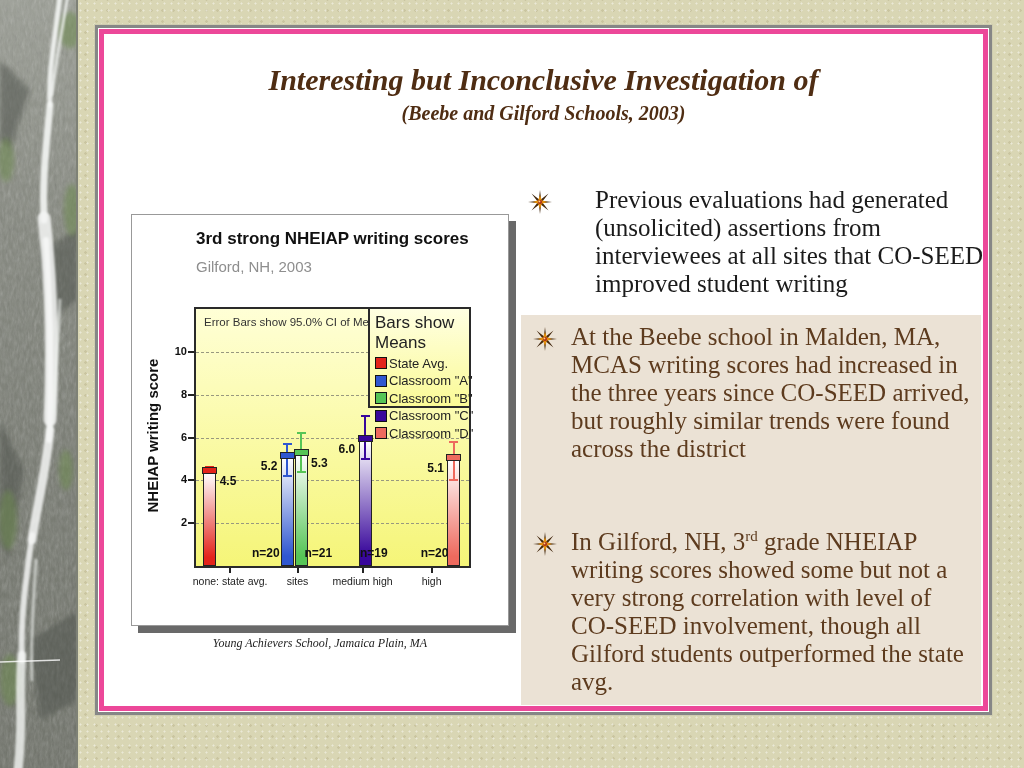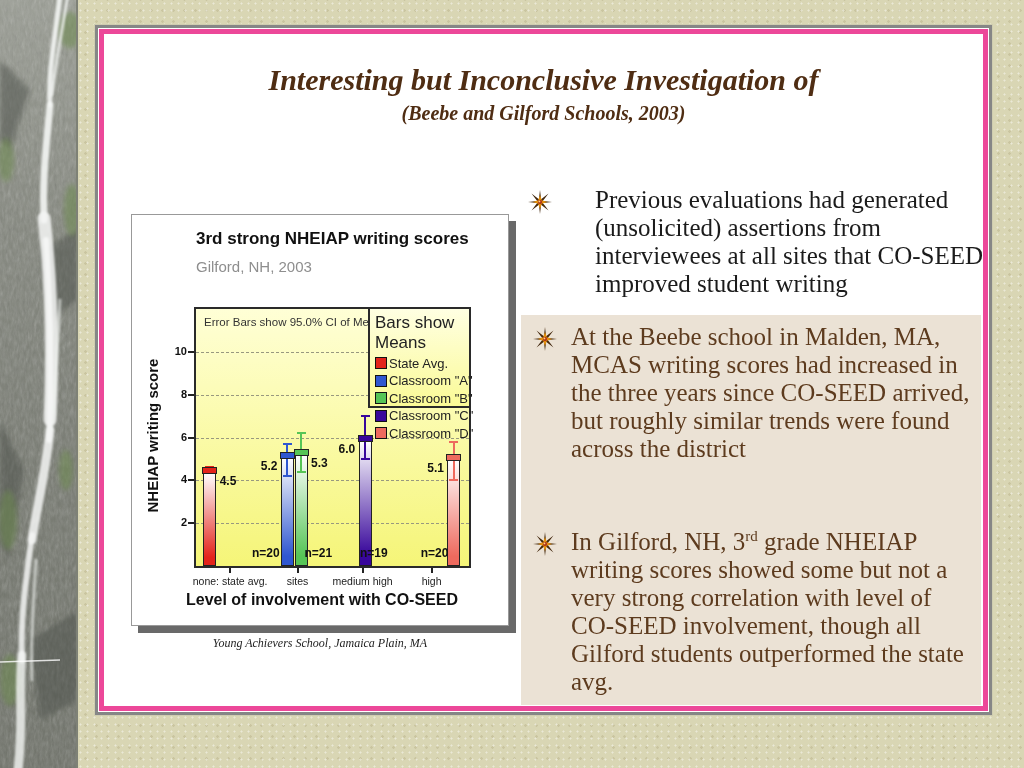--- a/index.html
+++ b/index.html
@@ -223,21 +223,20 @@
             <div class="n-label" style="left: 238.602px; top: 237px;">n=20</div>
             <div class="xtick" style="left: 33.125px; top: 259px;"></div>
             <div class="xcat" style="left: 34.125px; top: 266px;">none: state avg.</div>
             <div class="xtick" style="left: 100.556px; top: 259px;"></div>
             <div class="xcat" style="left: 101.556px; top: 266px;">sites</div>
             <div class="xtick" style="left: 165.53px; top: 259px;"></div>
             <div class="xcat" style="left: 166.53px; top: 266px; text-align: right;">medium high</div>
             <div class="xtick" style="left: 234.599px; top: 259px;"></div>
             <div class="xcat" style="left: 235.599px; top: 266px;">high</div>
           </div>
-        <div class="xtitle">Level of involvement with CO-SEED</div>
       </figure>
 
       <div class="caption">Young Achievers School, Jamaica Plain, MA</div>
 
       <div class="bullet b1">
         <span class="star"><svg width="24" height="24" viewBox="0 0 24 24">
               <polygon fill="#43280e" points="24,12 14.8,13.1 20.5,20.5 13.1,14.8 12,24 10.9,14.8 3.5,20.5 9.2,13.1 0,12 9.2,10.9 3.5,3.5 10.9,9.2 12,0 13.1,9.2 20.5,3.5 14.8,10.9"></polygon>
               <polygon fill="#e8920c" points="19,12 13.8,13.8 12,19 10.2,13.8 5,12 10.2,10.2 12,5 13.8,10.2"></polygon>
               <circle cx="12" cy="12" r="2.2" fill="#b23a1a"></circle>
               <circle cx="11.4" cy="11.4" r="0.9" fill="#ffd97a"></circle>

